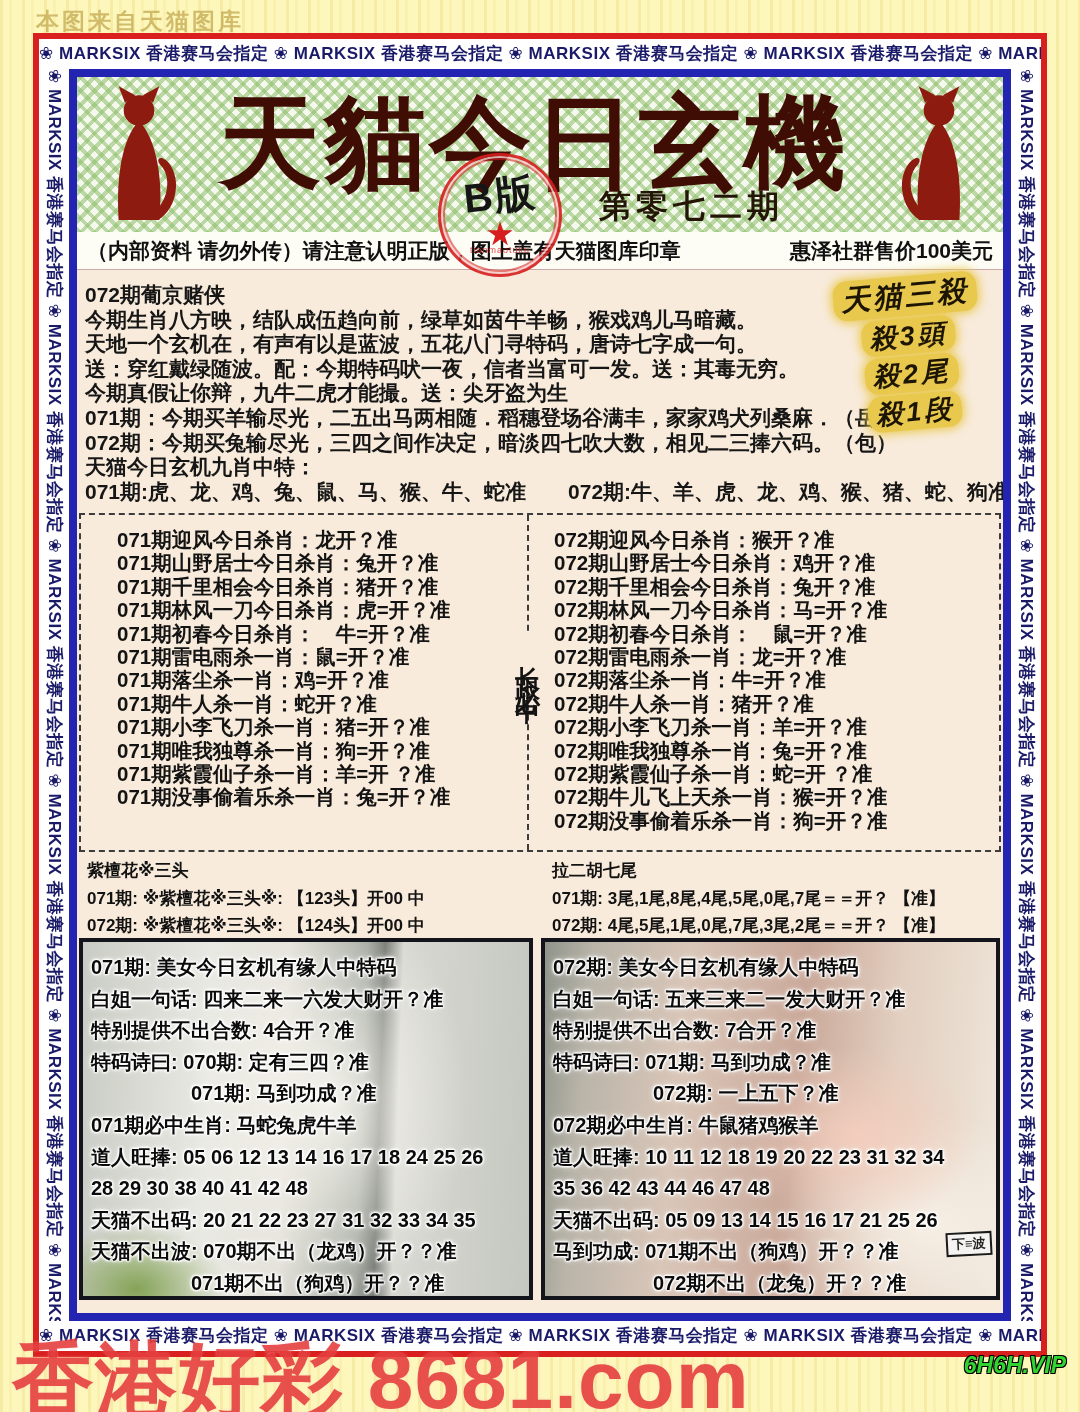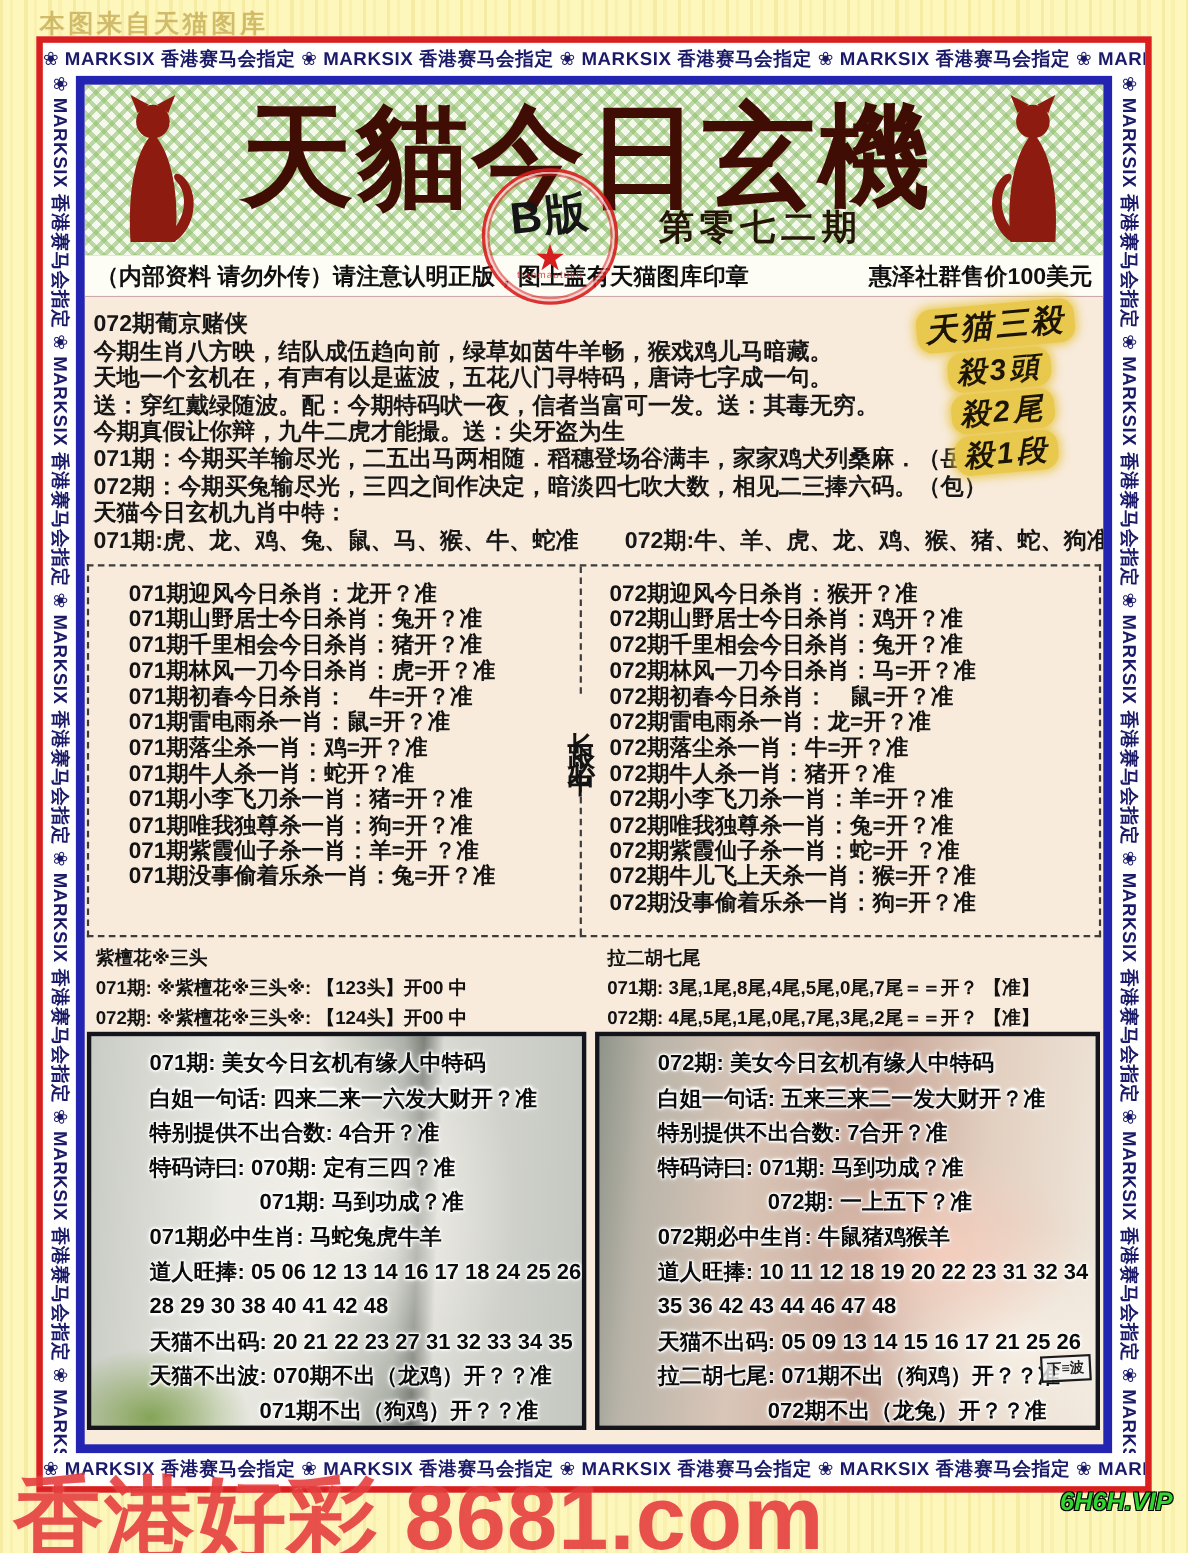--- a/index.html
+++ b/index.html
@@ -71,21 +71,21 @@
     background-image:
       radial-gradient(ellipse 130px 90px at 12% 98%, rgba(124,158,74,.9), rgba(124,158,74,0) 70%),
       radial-gradient(ellipse 200px 300px at 55% 45%, rgba(250,248,242,.9), rgba(250,248,242,0) 70%),
       linear-gradient(92deg,#c9ccc4 0%,#e9e9e3 28%,#e2e0d8 45%,#9aa198 62%,#6a6f68 66%,#d8d8d2 70%,#c4c8c0 100%);}
   .photo-box-right{left:464px;width:459px;
     background-color:#d8c3b5;
     background-image:
       radial-gradient(ellipse 160px 120px at 70% 55%, rgba(244,206,190,.95), rgba(244,206,190,0) 75%),
       radial-gradient(ellipse 220px 160px at 85% 80%, rgba(247,240,230,.95), rgba(247,240,230,0) 70%),
       linear-gradient(95deg,#8f948a 0%,#b9b4a9 10%,#d9c6b8 30%,#caa99a 55%,#e2cfc0 75%,#efe7db 100%);}
-  .photo-lines{position:relative;padding:10px 4px 0 8px;font-size:20px;font-weight:bold;color:#0b0b0b;line-height:31.6px;margin-left:45px;}
+  .photo-lines{position:relative;padding:10px 4px 0 8px;font-size:20px;font-weight:bold;color:#0b0b0b;line-height:31.6px;}
   .photo-lines .t-line{white-space:nowrap;
     text-shadow:-1px -1px 2px #fff,1px -1px 2px #fff,-1px 1px 2px #fff,1px 1px 2px #fff,0 0 6px #fff;}
   .badge{position:absolute;right:4px;top:290px;border:2px solid #1a1a1a;background:rgba(245,245,245,.8);
     font-size:13px;font-weight:bold;color:#222;padding:1px 4px;transform:rotate(-3deg);}
 
   .watermark{position:absolute;left:12px;top:1326px;z-index:30;white-space:nowrap;
     font-size:82px;font-weight:bold;letter-spacing:1px;color:rgba(226,48,48,.82);
     text-shadow:0 0 3px rgba(255,210,210,.5);}
   .site-badge{position:absolute;right:14px;top:1352px;z-index:31;font-size:23px;font-weight:bold;font-style:italic;color:#31d431;
     text-shadow:-1px -1px 0 #000,1px -1px 0 #000,-1px 1px 0 #000,1px 1px 0 #000;}
@@ -238,21 +238,21 @@
 
         <div class="t-line">072期: 美女今日玄机有缘人中特码</div>
             <div class="t-line">白姐一句话: 五来三来二一发大财开？准</div>
             <div class="t-line">特别提供不出合数: 7合开？准</div>
             <div class="t-line">特码诗曰: 071期: 马到功成？准</div>
             <div class="t-line">　　　　　072期: 一上五下？准</div>
             <div class="t-line">072期必中生肖: 牛鼠猪鸡猴羊</div>
             <div class="t-line">道人旺捧: 10 11 12 18 19 20 22 23 31 32 34</div>
             <div class="t-line">35 36 42 43 44 46 47 48</div>
             <div class="t-line">天猫不出码: 05 09 13 14 15 16 17 21 25 26</div>
-            <div class="t-line">拉二胡七尾: 071期不出（狗鸡）开？？准</div>
+            <div class="t-line">马到功成: 071期不出（狗鸡）开？？准</div>
             <div class="t-line">　　　　　072期不出（龙兔）开？？准</div>
           </div>
         <div class="badge">下≡波</div>
       </div>
 
     </div>
   </div>
 
   <div class="watermark">香港好彩 8681.com</div>
   <div class="site-badge">6H6H.VIP</div>

